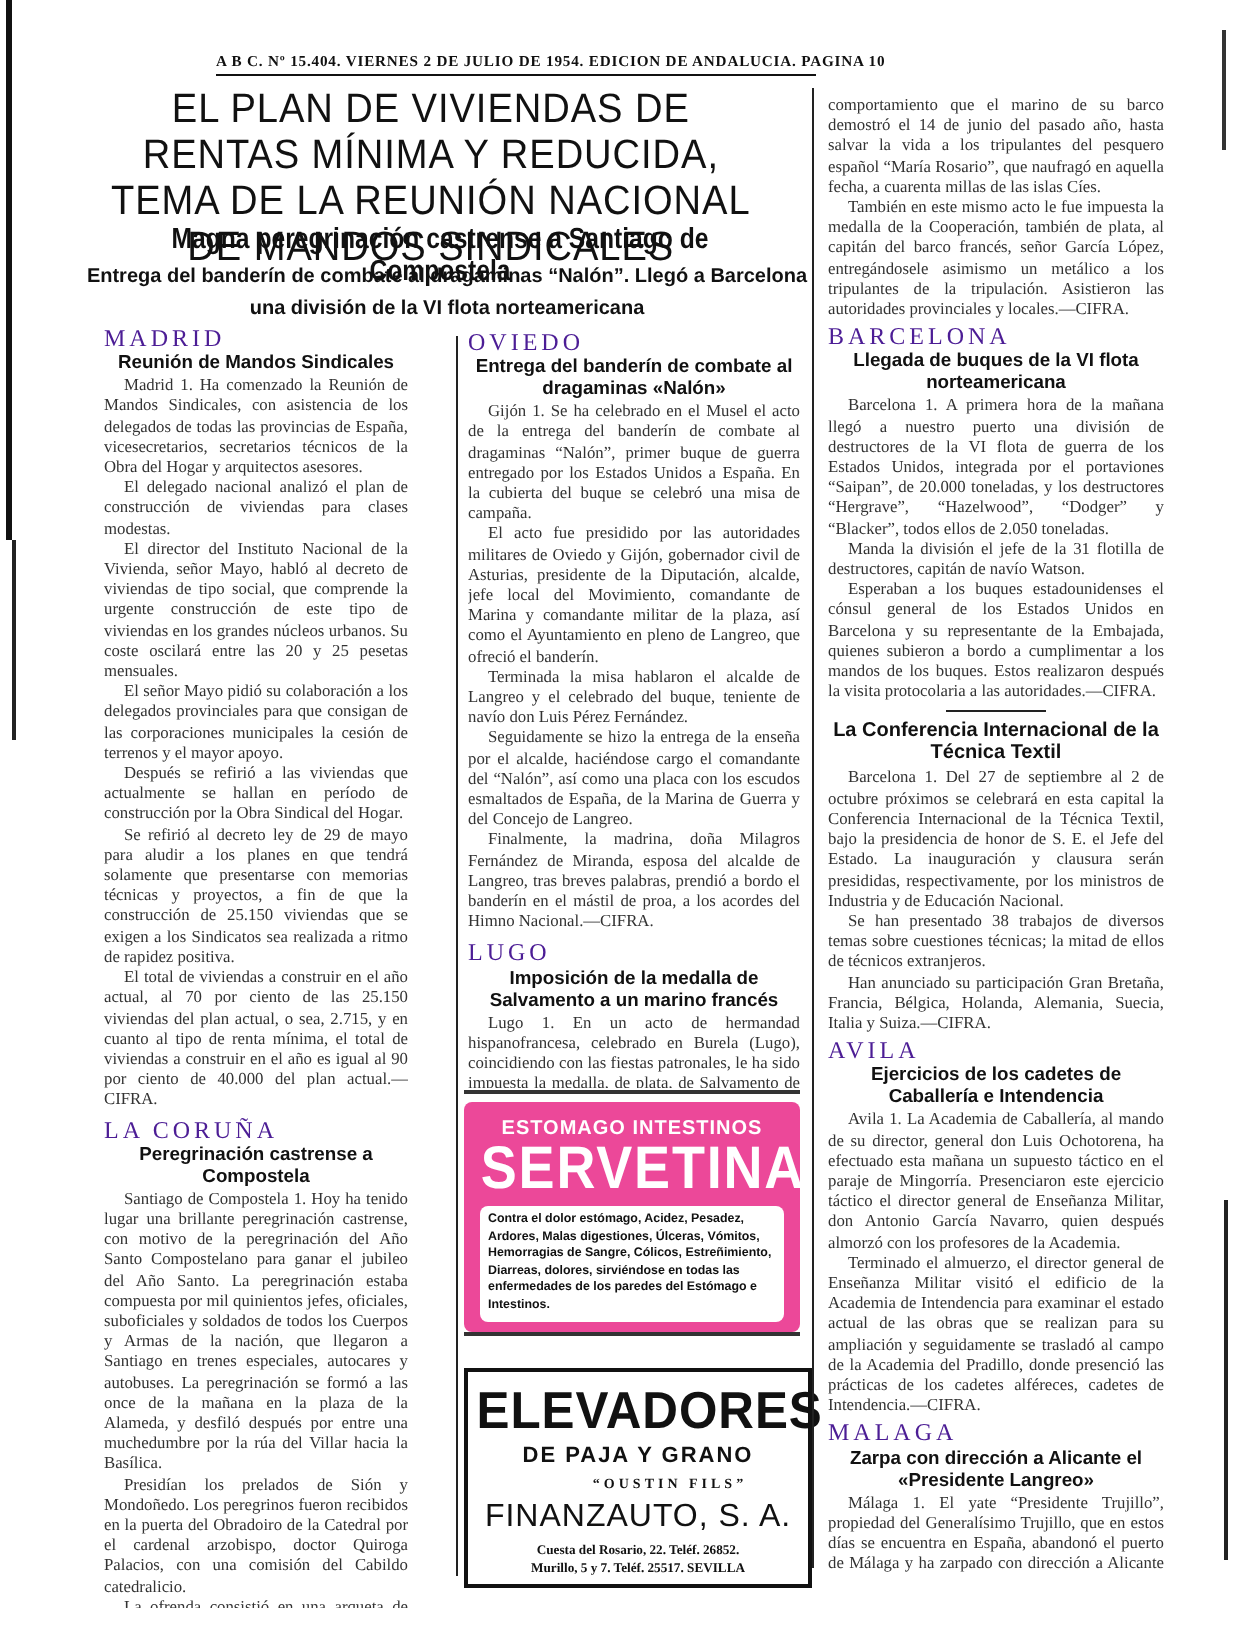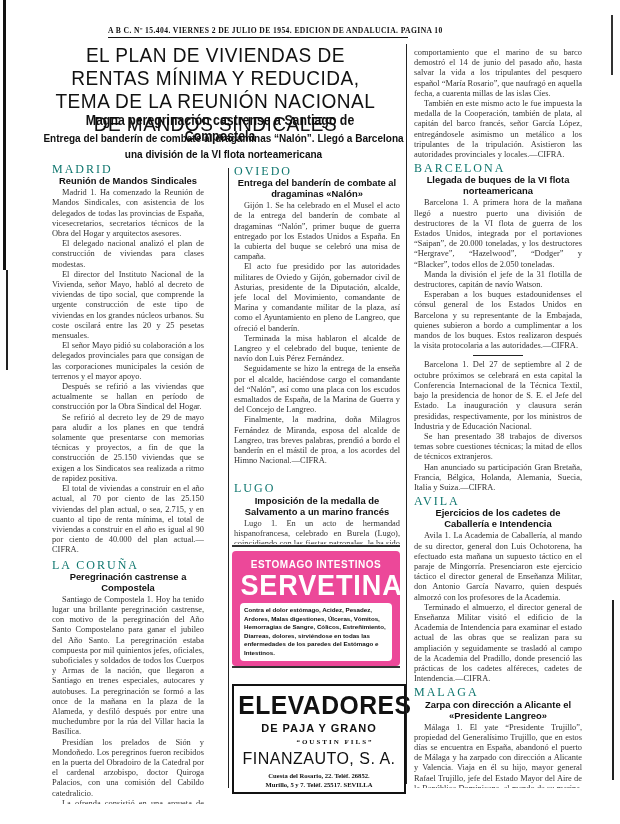--- a/index.html
+++ b/index.html
@@ -8,21 +8,21 @@
   .leftrule { position:absolute; left:3px; top:0; width:3px; height:270px; background:#111; }
   .leftrule2 { position:absolute; left:6px; top:270px; width:2px; height:100px; background:#222; }
   .rightrule { position:absolute; left:611px; top:15px; width:2px; height:60px; background:#333; }
   .folio { position:absolute; left:108px; top:26px; width:300px; font-size:7.6px; font-weight:bold; letter-spacing:0.4px; white-space:nowrap; font-family:"Liberation Serif", serif; }
   .folio-line { position:absolute; left:108px; top:37px; width:300px; height:1px; background:#111; }
   .headline { position:absolute; left:48px; top:43px; width:360px; text-align:center; font-family:"Liberation Sans", sans-serif; font-size:20.5px; line-height:23px; letter-spacing:0.5px; font-weight:normal; transform:scaleX(0.93); transform-origin:left top; }
   .deck1 { position:absolute; left:40px; top:112px; width:360px; text-align:center; font-family:"Liberation Sans", sans-serif; font-weight:bold; font-size:14.5px; transform:scaleX(0.85); transform-origin:center top; }
   .deck2 { position:absolute; left:36px; top:131px; width:375px; text-align:center; font-family:"Liberation Sans", sans-serif; font-weight:bold; font-size:10px; line-height:16px; }
   .col { position:absolute; font-size:8.4px; line-height:10.2px; text-align:justify; color:#333; }
   .col p { margin:0; text-indent:10px; }
-  .city { font-family:"Liberation Serif", serif; font-size:12px; letter-spacing:2px; font-weight:normal; color:#0f766e; margin:0; }
+  .city { font-family:"Liberation Serif", serif; font-size:12px; letter-spacing:2px; font-weight:normal; color:#4c1d95; margin:0; }
   .sub { font-family:"Liberation Sans", sans-serif; font-weight:bold; font-size:9.4px; line-height:11px; text-align:center; color:#111; margin:1px 0 2px; }
   .vrule { position:absolute; width:1px; background:#222; }
   .ad1 { position:absolute; left:232px; top:551px; width:168px; height:115px; background:#ec4899; border-radius:4px; color:#fff; }
   .ad1 .top { text-align:center; font-family:"Liberation Sans", sans-serif; font-weight:bold; font-size:10px; margin-top:8px; letter-spacing:0.5px; }
   .ad1 .brand { text-align:center; font-family:"Liberation Sans", sans-serif; font-weight:bold; font-size:30px; line-height:30px; letter-spacing:1px; transform:scaleX(0.9); }
   .ad1 .box { margin:3px 8px 0; background:#fff; color:#111; border-radius:4px; padding:3px 4px; font-family:"Liberation Sans", sans-serif; font-weight:bold; font-size:6.2px; line-height:8.6px; }
   .adrule { position:absolute; left:232px; height:2px; background:#333; }
   .ad2 { position:absolute; left:232px; top:684px; width:170px; height:106px; border:2px solid #111; text-align:center; font-family:"Liberation Sans", sans-serif; }
   .ad2 .t1 { font-weight:bold; font-size:26px; line-height:30px; margin-top:4px; letter-spacing:0.5px; transform:scaleX(0.95); }
   .ad2 .t2 { font-weight:bold; font-size:11px; margin-top:2px; letter-spacing:1px; }
@@ -72,21 +72,21 @@
   <div class="col" id="col-mid" style="left:234px; top:166px; width:166px; height:378px; overflow:hidden;">
     <div class="section">
       <div class="city">OVIEDO</div>
       <div class="sub">Entrega del banderín de combate al dragaminas «Nalón»</div>
       <p>Gijón 1. Se ha celebrado en el Musel el acto de la entrega del banderín de combate al dragaminas “Nalón”, primer buque de guerra entregado por los Estados Unidos a España. En la cubierta del buque se celebró una misa de campaña.</p>
       <p>El acto fue presidido por las autoridades militares de Oviedo y Gijón, gobernador civil de Asturias, presidente de la Diputación, alcalde, jefe local del Movimiento, comandante de Marina y comandante militar de la plaza, así como el Ayuntamiento en pleno de Langreo, que ofreció el banderín.</p>
       <p>Terminada la misa hablaron el alcalde de Langreo y el celebrado del buque, teniente de navío don Luis Pérez Fernández.</p>
       <p>Seguidamente se hizo la entrega de la enseña por el alcalde, haciéndose cargo el comandante del “Nalón”, así como una placa con los escudos esmaltados de España, de la Marina de Guerra y del Concejo de Langreo.</p>
       <p>Finalmente, la madrina, doña Milagros Fernández de Miranda, esposa del alcalde de Langreo, tras breves palabras, prendió a bordo el banderín en el mástil de proa, a los acordes del Himno Nacional.—CIFRA.</p>
     </div>
-    <div class="section" style="margin-top:17px;">
+    <div class="section" style="margin-top:5px;">
       <div class="city">LUGO</div>
       <div class="sub">Imposición de la medalla de Salvamento a un marino francés</div>
       <p>Lugo 1. En un acto de hermandad hispanofrancesa, celebrado en Burela (Lugo), coincidiendo con las fiestas patronales, le ha sido impuesta la medalla, de plata, de Salvamento de Náufragos al señor Bugan Roger, capitán del buque francés “Pequeña Martine”, por el heroico comportamiento que el marino de su barco demostró el 14 de junio del pasado año.</p>
     </div>
   </div>
 
   <div class="adrule" style="top:545px; width:168px;"></div>
 
   <div class="ad1">
     <div class="top">ESTOMAGO INTESTINOS</div>
@@ -114,20 +114,21 @@
     </div>
     <div class="section" style="margin-top:3px;">
       <div class="city">BARCELONA</div>
       <div class="sub">Llegada de buques de la VI flota norteamericana</div>
       <p>Barcelona 1. A primera hora de la mañana llegó a nuestro puerto una división de destructores de la VI flota de guerra de los Estados Unidos, integrada por el portaviones “Saipan”, de 20.000 toneladas, y los destructores “Hergrave”, “Hazelwood”, “Dodger” y “Blacker”, todos ellos de 2.050 toneladas.</p>
       <p>Manda la división el jefe de la 31 flotilla de destructores, capitán de navío Watson.</p>
       <p>Esperaban a los buques estadounidenses el cónsul general de los Estados Unidos en Barcelona y su representante de la Embajada, quienes subieron a bordo a cumplimentar a los mandos de los buques. Estos realizaron después la visita protocolaria a las autoridades.—CIFRA.</p>
     </div>
     <div class="shortrule"></div>
     <div class="section">
+      <div class="sub" style="font-size:10px;">La Conferencia Internacional de la Técnica Textil</div>
       <p>Barcelona 1. Del 27 de septiembre al 2 de octubre próximos se celebrará en esta capital la Conferencia Internacional de la Técnica Textil, bajo la presidencia de honor de S. E. el Jefe del Estado. La inauguración y clausura serán presididas, respectivamente, por los ministros de Industria y de Educación Nacional.</p>
       <p>Se han presentado 38 trabajos de diversos temas sobre cuestiones técnicas; la mitad de ellos de técnicos extranjeros.</p>
       <p>Han anunciado su participación Gran Bretaña, Francia, Bélgica, Holanda, Alemania, Suecia, Italia y Suiza.—CIFRA.</p>
     </div>
     <div class="section" style="margin-top:3px;">
       <div class="city">AVILA</div>
       <div class="sub">Ejercicios de los cadetes de Caballería e Intendencia</div>
       <p>Avila 1. La Academia de Caballería, al mando de su director, general don Luis Ochotorena, ha efectuado esta mañana un supuesto táctico en el paraje de Mingorría. Presenciaron este ejercicio táctico el director general de Enseñanza Militar, don Antonio García Navarro, quien después almorzó con los profesores de la Academia.</p>
       <p>Terminado el almuerzo, el director general de Enseñanza Militar visitó el edificio de la Academia de Intendencia para examinar el estado actual de las obras que se realizan para su ampliación y seguidamente se trasladó al campo de la Academia del Pradillo, donde presenció las prácticas de los cadetes alféreces, cadetes de Intendencia.—CIFRA.</p>
     </div>

